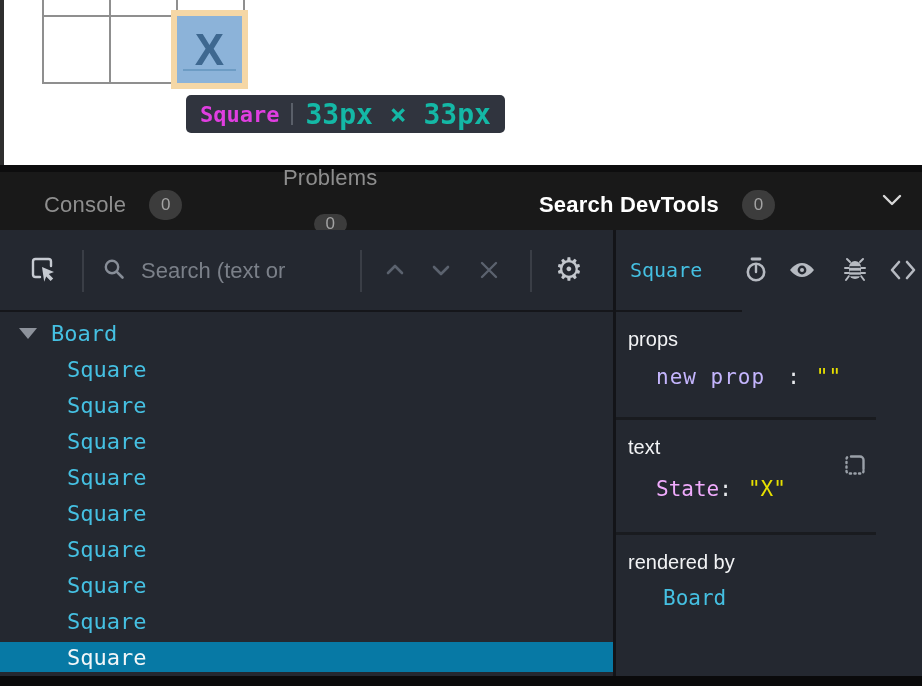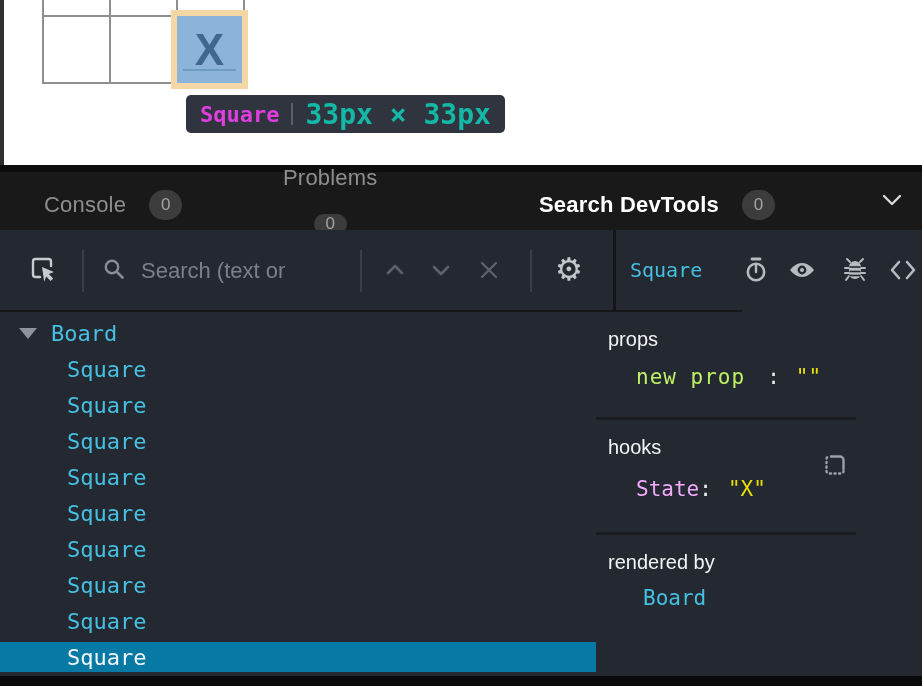--- a/index.html
+++ b/index.html
@@ -52,38 +52,38 @@
               font-family:"DejaVu Sans", sans-serif; line-height:46px; text-align:center; cursor:pointer; }
 
   
   #insp-header-title { position:absolute; left:630px; top:28px; font-family:"DejaVu Sans Mono",monospace;
                        font-size:20px; color:#45c0e2; }
   .hdr-icon { position:absolute; top:26px; width:28px; height:28px; cursor:pointer; }
 
   
   #tree-pane { position:absolute; left:0; top:312px; width:613px; height:364px; background:#242830; overflow:hidden; }
   #pane-divider { position:absolute; left:613px; top:230px; width:3px; height:446px; background:#131418; }
-  #details-pane { position:absolute; left:596px; top:312px; width:260px; height:364px; background:#242830; }
+  #details-pane { position:absolute; left:616px; top:312px; width:260px; height:364px; background:#242830; }
 
   .trow { height:30px; margin-bottom:6px; display:flex; align-items:center;
           font-family:"DejaVu Sans Mono",monospace; font-size:22px; color:#45c0e2; cursor:pointer; }
   .trow:first-child { margin-top:6px; }
   .trow .expander { width:0; height:0; border-left:9px solid transparent; border-right:9px solid transparent;
                     border-top:11px solid #8d929b; margin-left:19px; margin-right:14px; }
   .trow.child { padding-left:67px; }
   .trow.selected { background:#0779a5; color:#f2f6f8; }
 
   .section { border-bottom:3px solid #191b1f; position:relative; }
   .section .title { color:#f2f3f5; font-size:20px; margin:16px 0 0 12px; }
   .kv { display:flex; align-items:center; margin-left:40px; font-family:"DejaVu Sans Mono",monospace; font-size:21px; }
   .kv .colon { color:#e8eaed; white-space:pre; }
   .kv .val-str { color:#e7e000; margin-left:16px; }
   #props-section { height:92px; }
   #props-section .kv { margin-top:14px; }
-  #props-section .key { color:#bef264; letter-spacing:1px; }
+  #props-section .key { color:#c4b5fd; letter-spacing:1px; }
   #props-section .colon { margin-left:22px; }
   #hooks-section { height:99px; }
   #hooks-section .kv { margin-top:18px; }
   #hooks-section .key { color:#f0abfc; }
   #hooks-icon { position:absolute; right:8px; top:16px; width:26px; height:26px; cursor:pointer; }
   #rendered-section { height:97px; border-bottom:none; }
   #rendered-section .owner { margin:12px 0 0 47px; font-family:"DejaVu Sans Mono",monospace;
                              font-size:21px; color:#45c0e2; cursor:pointer; }
   svg { display:block; }
 </style>
@@ -243,21 +243,21 @@
   <div id="details-pane">
     <div class="section" id="props-section">
       <div class="title">props</div>
       <div class="kv">
         <span class="key">new prop</span>
         <span class="colon">:</span>
         <span class="val-str">""</span>
       </div>
     </div>
     <div class="section" id="hooks-section">
-      <div class="title">hooks</div>
+      <div class="title">text</div>
       <div id="hooks-icon">
         <svg width="26" height="26" viewBox="0 0 26 26">
           <path d="M9 4.5h9A3.5 3.5 0 0 1 21.5 8v9" fill="none" stroke="#9aa0a8" stroke-width="2.4" stroke-linecap="round"></path>
           <path d="M21.5 19a2.5 2.5 0 0 1-2.5 2.5H7A2.5 2.5 0 0 1 4.5 19V7A2.5 2.5 0 0 1 7 4.5" fill="none" stroke="#9aa0a8" stroke-width="2.4" stroke-dasharray="1.2 3.4" stroke-linecap="round"></path>
         </svg>
       </div>
       <div class="kv">
         <span class="key">State</span>
         <span class="colon">:</span>
         <span class="val-str">"X"</span>

